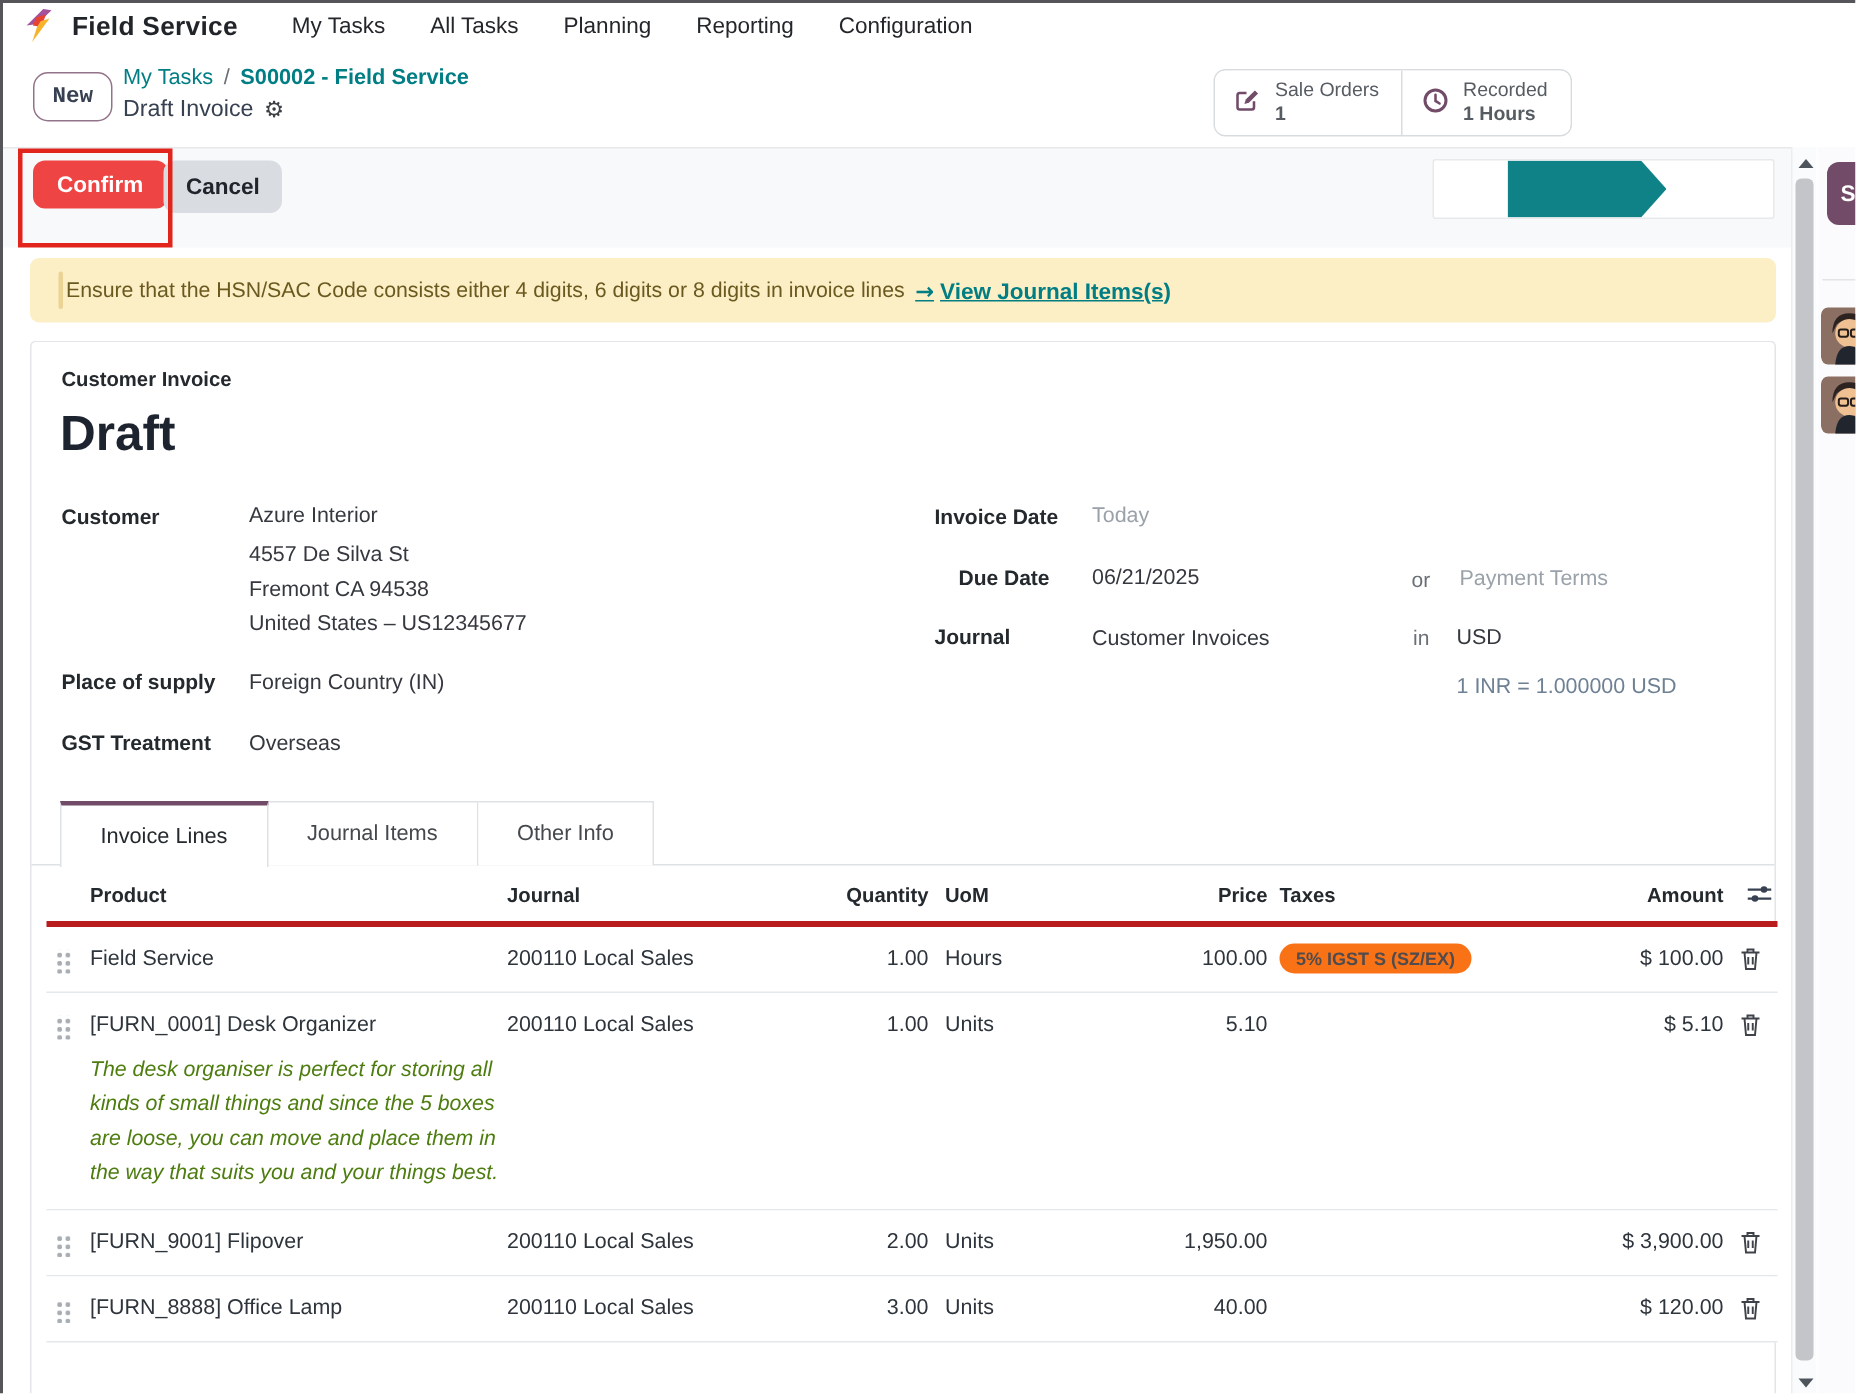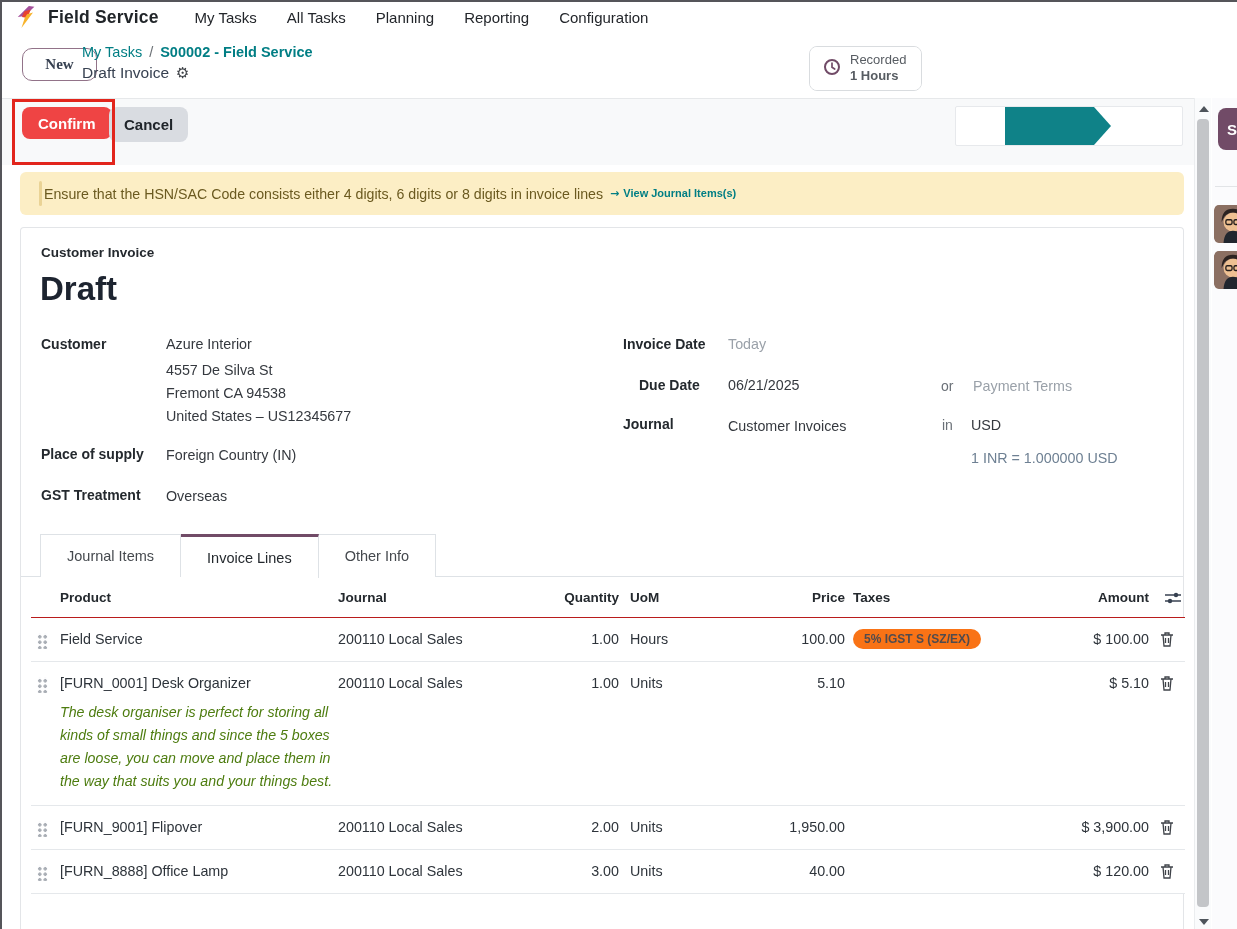--- a/index.html
+++ b/index.html
@@ -11,23 +11,23 @@
   
   .topnav { position:absolute; left:0; top:0; width:100%; height:30px; background:#fff;
             display:flex; align-items:center; padding-left:12px; }
   .logo { width:26px; height:26px; display:inline-flex; align-items:center; justify-content:center; }
   .app-name { font-size:17.5px; font-weight:700; color:#212529; margin-left:8px; letter-spacing:.2px; }
   .menu { display:flex; margin-left:36px; gap:30px; }
   .menu-item { font-size:15px; color:#23262b; cursor:pointer; }
 
   
   .cpanel { position:absolute; left:0; top:30px; width:100%; height:66px; background:#fff; }
-  .new-btn { position:absolute; left:20px; top:16px; width:75px; height:33px; background:#fff;
+  .new-btn { position:absolute; left:20px; top:16px; width:53px; height:33px; background:#fff;
              border:1px solid #927389; border-radius:10px; font-size:15px; font-weight:600;
-             color:#374151; cursor:pointer; font-family:Liberation Serif, serif; }
+             color:#374151; cursor:pointer; font-family:Liberation Mono, monospace; }
   .bc { position:absolute; left:80px; top:12px; }
   .bc-line1 { font-size:14.5px; }
   .bc-link { color:#017E84; cursor:pointer; text-decoration:none; }
   .bc-sep { color:#6a6f74; margin:0 7px; }
   .bc-current { color:#017E84; font-weight:700; }
   .bc-line2 { margin-top:4px; font-size:15.5px; color:#374151; display:flex; align-items:center; gap:7px; }
   .gear { font-family:"DejaVu Sans",sans-serif; font-size:15px; color:#3d4146; cursor:pointer; }
   .statbtns { position:absolute; left:807px; top:14px; display:flex; background:#fff;
               border:1px solid #d9dcdf; border-radius:8px; overflow:hidden; }
   .statbtn { display:flex; align-items:center; gap:9px; padding:5px 15px 5px 13px; background:#fff;
@@ -50,21 +50,21 @@
             border:1px solid #e7e9ec; border-radius:2px; }
   .stage-arrow { position:absolute; left:49px; top:0; width:106px; height:38px; background:#0F8288;
                  clip-path:polygon(0 0, calc(100% - 17px) 0, 100% 50%, calc(100% - 17px) 100%, 0 100%);
                  cursor:pointer; }
 
   
   .alert { position:absolute; left:18px; top:170px; width:1164px; height:43px; background:#FCEEC5;
            border-radius:6px; display:flex; align-items:center; padding-left:24px; }
   .alert-accent { position:absolute; left:19px; top:9px; width:3px; height:25px; background:#ead395; border-radius:3px; }
   .alert-msg { font-size:14.2px; color:#6b5a20; }
-  .alert-link { font-size:11px; font-weight:700; color:#017E84; margin-left:7px; cursor:pointer; }
+  .alert-link { font-size:15px; font-weight:700; color:#017E84; margin-left:7px; cursor:pointer;text-decoration:underline; }
   .alert-arrow { margin-right:4px; font-family:"DejaVu Sans",sans-serif; }
 
   
   .card { position:absolute; left:18px; top:225px; width:1164px; height:704px; background:#fff;
           border:1px solid #e3e5e8; border-bottom:none; border-radius:4px 4px 0 0; }
   .doc-type { position:absolute; left:20px; top:17px; font-size:13.5px; font-weight:700; color:#24292e; }
   .state { position:absolute; left:19px; top:42px; font-size:33px; font-weight:600; color:#1d2430; }
 
   .flabel { position:absolute; font-size:14px; font-weight:600; color:#24292e;text-align:right; }
   .fval { position:absolute; font-size:14.3px; color:#35393f; }
@@ -76,21 +76,21 @@
   .tabbar-line { position:absolute; left:0; top:348px; width:100%; border-bottom:1px solid #dee2e6; }
   .tabs { position:absolute; left:19px; top:306px; display:flex; }
   .tab { height:43px; padding:0 26px; display:flex; align-items:center; font-size:14.5px; color:#45494e;
          background:#fff; border:1px solid #dee2e6; border-bottom:none; cursor:pointer; }
   .tab.active { border-top:3px solid #714B67; color:#24292e; height:44px; position:relative; z-index:2; }
   .tab + .tab { border-left:none; }
 
   
   .table { position:absolute; left:10px; top:350px; width:1154px; }
   .tgrid { display:grid; grid-template-columns:28px 276px 190px 94px 90px 136px 158px 146px 36px; }
-  .thead { height:40px; align-items:center; border-bottom:1px solid #b91c1c;
+  .thead { height:40px; align-items:center; border-bottom:4px solid #b91c1c;
            font-size:13.5px; font-weight:700; color:#24292e; }
   .th-product { padding-left:1px; }
   .th-account { padding-left:3px; }
   .th-right { text-align:right; }
   .th-uom { padding-left:11px; }
   .th-taxes { padding-left:8px; }
   .th-icon { display:flex; justify-content:flex-end; padding-right:4px; cursor:pointer; }
 
   .line-row { border-bottom:1px solid #e5e8eb; min-height:44px; align-items:start; background:#fff; }
   .cell { padding-top:13px; font-size:14.3px; color:#2e343b; }
@@ -162,20 +162,32 @@
       </div>
       <div class="bc-line2">
         <span>Draft Invoice</span>
         <span class="gear">⚙</span>
       </div>
     </div>
     <div class="statbtns">
       <button class="statbtn">
         <span>
           <svg viewBox="0 0 18 18" width="18" height="18">
+            <path d="M13 9.5V13.5 A1.5 1.5 0 0 1 11.5 15 H3.5 A1.5 1.5 0 0 1 2 13.5 V5.5 A1.5 1.5 0 0 1 3.5 4 H8" fill="none" stroke="#714B67" stroke-width="1.7"></path>
+            <path d="M6.6 11.4 L7.5 8.4 L13.6 2.3 L15.7 4.4 L9.6 10.5 Z" fill="#714B67"></path>
+          </svg>
+        </span>
+        <span class="txt">
+          <span class="stat-label">Sale Orders</span>
+          <span class="stat-value">1</span>
+        </span>
+      </button>
+      <button class="statbtn">
+        <span>
+          <svg viewBox="0 0 18 18" width="18" height="18">
             <circle cx="9" cy="9" r="7" fill="none" stroke="#714B67" stroke-width="2"></circle>
             <path d="M9 5.2 V9.3 L11.7 11" stroke="#714B67" stroke-width="1.7" fill="none" stroke-linecap="round"></path>
           </svg>
         </span>
         <span class="txt">
           <span class="stat-label">Recorded</span>
           <span class="stat-value">1 Hours</span>
         </span>
       </button>
     </div>
@@ -222,22 +234,22 @@
     <span class="fval muted" style="left:952px; top:150px;">Payment Terms</span>
 
     <span class="flabel" style="left:602px; top:188px;">Journal</span>
     <span class="fval" style="left:707px; top:190px;">Customer Invoices</span>
     <span class="conj" style="left:921px; top:189px;">in</span>
     <span class="fval" style="left:950px; top:189px;">USD</span>
     <span class="fval rate" style="left:950px; top:222px;">1 INR = 1.000000 USD</span>
 
     <div class="tabbar-line"></div>
     <div class="tabs">
+      <div class="tab active">Invoice Lines</div>
       <div class="tab">Journal Items</div>
-      <div class="tab active">Invoice Lines</div>
       <div class="tab">Other Info</div>
     </div>
 
     <div class="table">
       <div class="tgrid thead">
         <span></span>
         <span class="th-product">Product</span>
         <span class="th-account">Journal</span>
         <span class="th-right">Quantity</span>
         <span class="th-uom">UoM</span>

